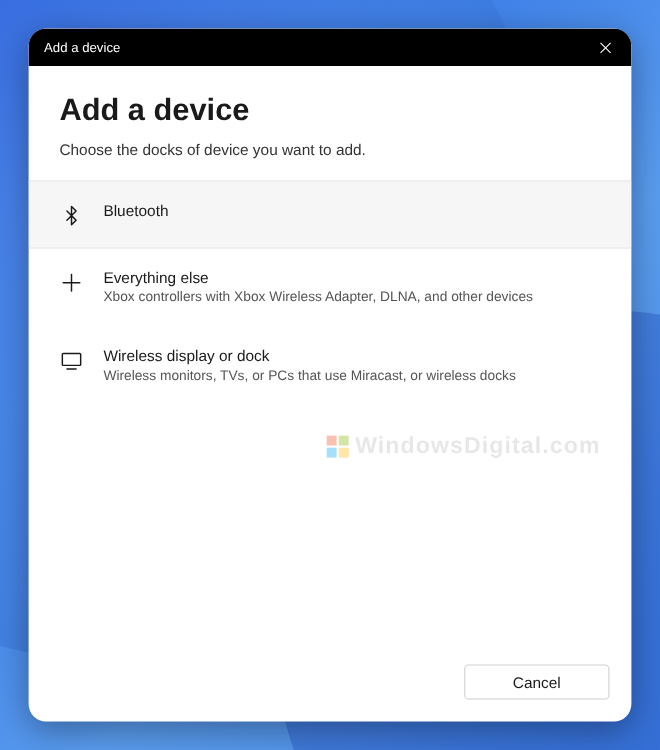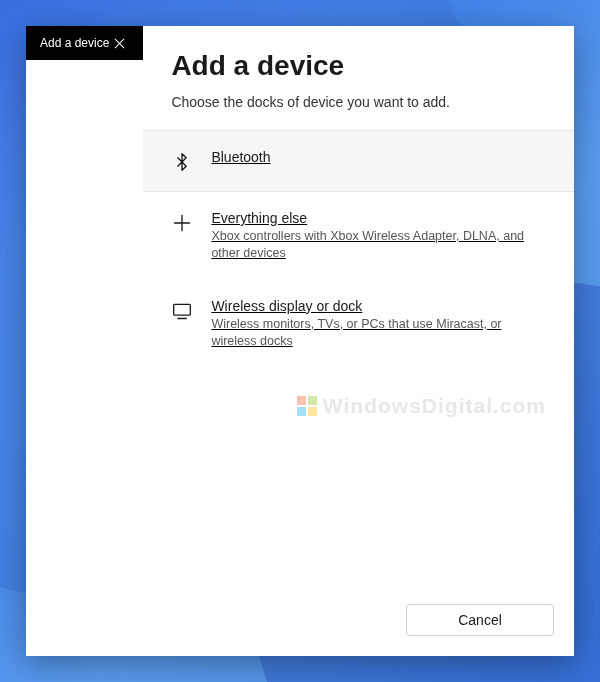--- a/index.html
+++ b/index.html
@@ -33,25 +33,25 @@
       bottom: -200px;
       right: -250px;
     }
     .dialog {
       position: absolute;
       top: 26px;
       left: 26px;
       right: 26px;
       bottom: 26px;
       background: #ffffff;
-      border-radius: 0;
+      border-radius: 16px;
       overflow: hidden;
       box-shadow: 0 8px 32px rgba(0,0,0,0.35);
       display: flex;
-      flex-direction: row;
+      flex-direction: column;
     }
     .titlebar {
       background: #000000;
       color: #ffffff;
       display: flex;
       align-items: center;
       justify-content: space-between;
       padding: 8px 14px;
       font-size: 12px;
       height: 34px;
@@ -95,21 +95,20 @@
     .options {
       display: flex;
       flex-direction: column;
     }
     .option {
       display: flex;
       align-items: flex-start;
       gap: 18px;
       padding: 18px 28px 18px 28px;
       cursor: pointer;
-      text-decoration: underline;
     }
     .option.hover {
       background: #f6f6f6;
       border-top: 1px solid #e8e8e8;
       border-bottom: 1px solid #e8e8e8;
     }
     .option-icon {
       width: 22px;
       height: 22px;
       display: flex;
@@ -138,21 +137,21 @@
     .footer {
       padding: 16px 20px 20px 20px;
       display: flex;
       justify-content: flex-end;
     }
     .cancel-btn {
       background: #ffffff;
       border: 1px solid #d0d0d0;
       border-radius: 4px;
       padding: 7px 0;
-      width: 148px;
+      width: 132px;
       font-size: 14px;
       color: #1a1a1a;
       cursor: pointer;
       font-family: inherit;
     }
     .watermark {
       position: absolute;
       bottom: 170px;
       right: 28px;
       font-size: 21px;

